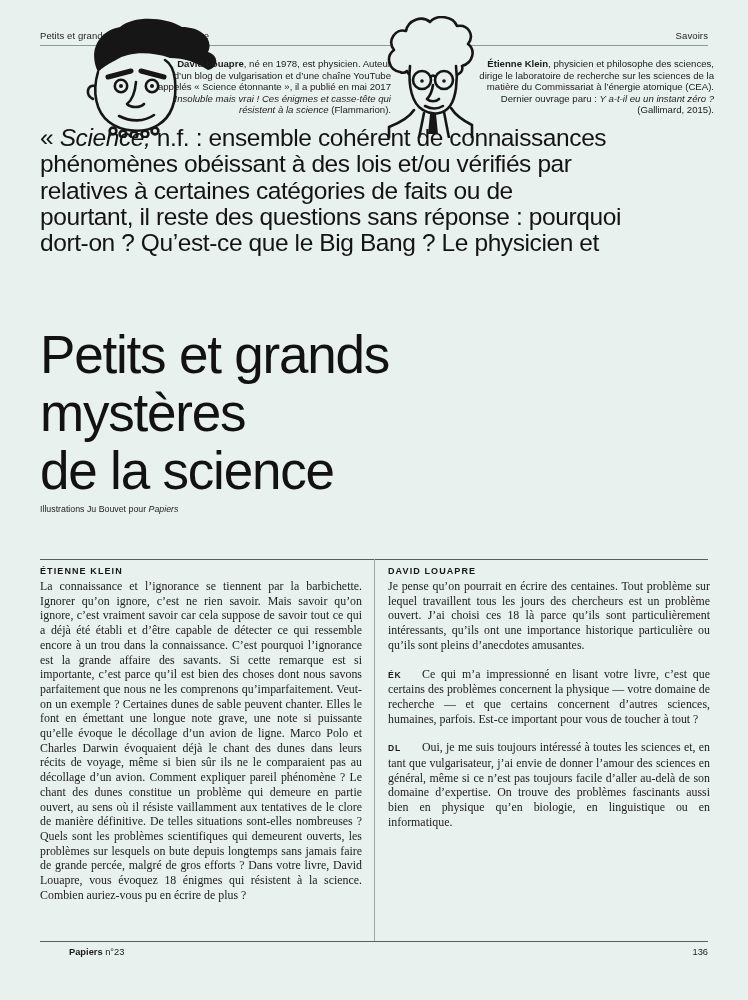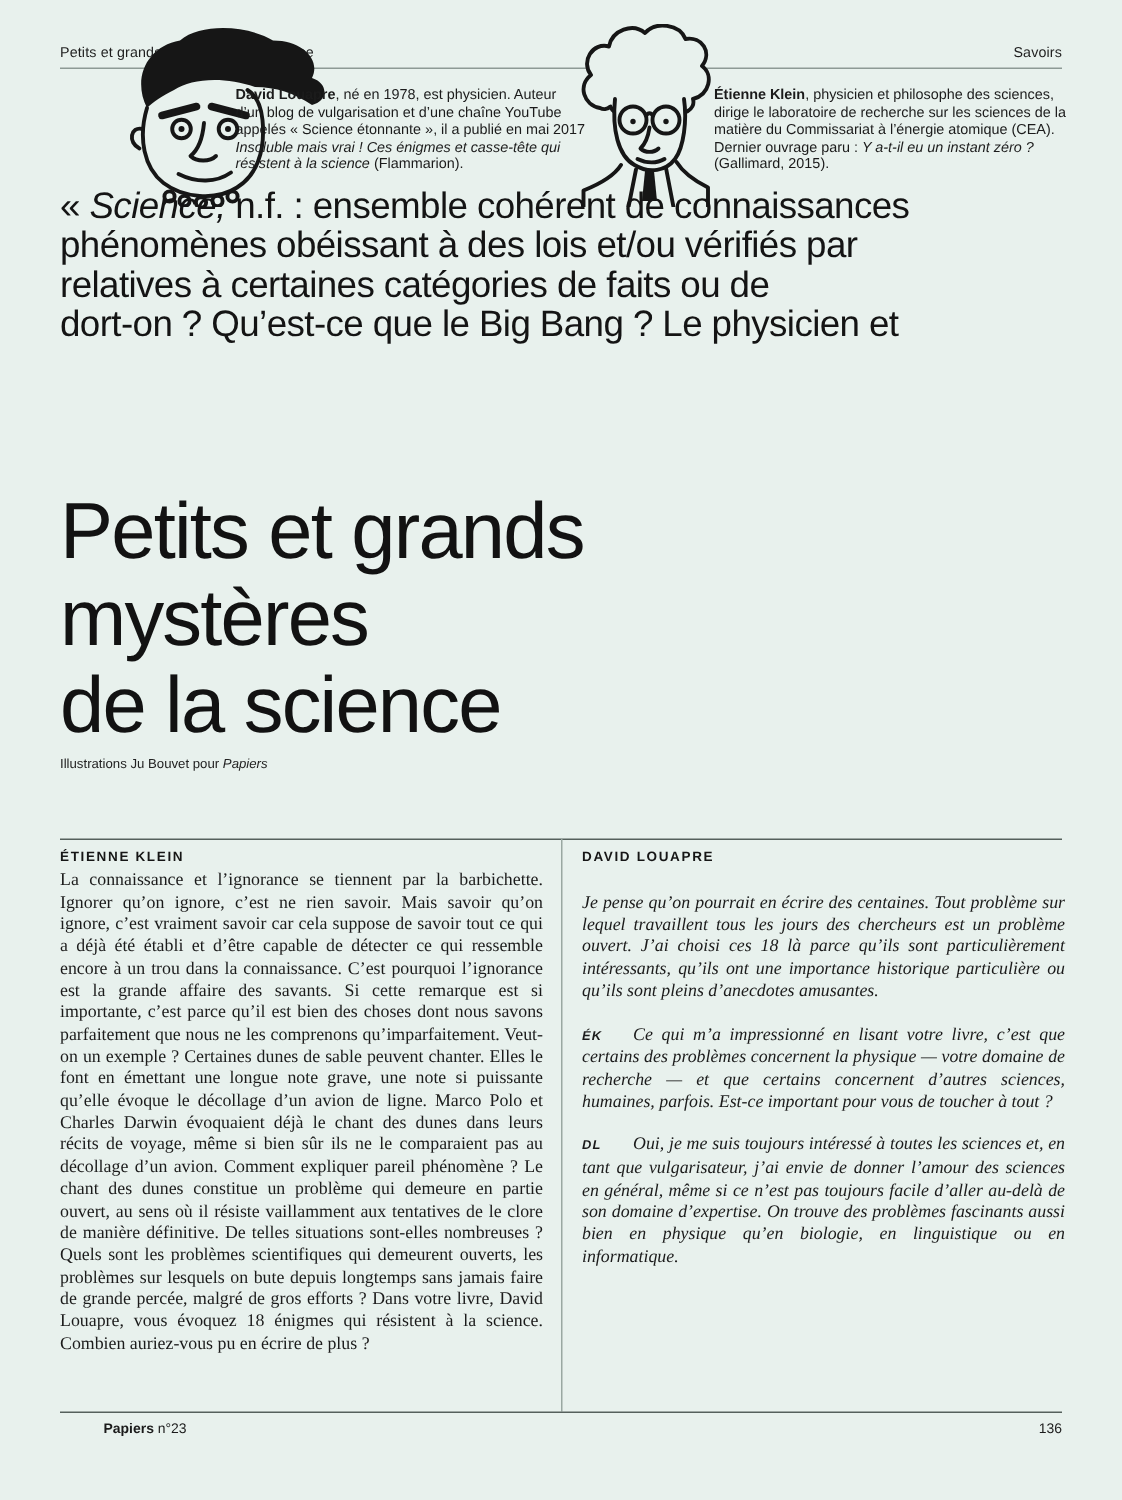--- a/index.html
+++ b/index.html
@@ -7,21 +7,21 @@
   .page{
     position:relative;width:748px;height:1000px;margin:0 auto;
     background:#e8f1ed;color:#161616;overflow:hidden;
   }
   .abs{position:absolute;}
   
   .runhead{font-size:9.5px;letter-spacing:.1px;color:#1e1e1e;}
   .rule{background:#8d9a95;height:1px;}
   .rule-dark{background:#55605c;height:1px;}
   
-  .bio{font-size:9.6px;line-height:11.5px;color:#1b1b1b;}
+  .bio{font-size:9.6px;line-height:11.5px;color:#1b1b1b;text-align:right;}
   .bio b{font-weight:bold;}
   .bio i{font-style:italic;}
   
   .intro{font-size:24.5px;line-height:26.3px;letter-spacing:-0.4px;color:#141414;}
   .intro .ln{white-space:nowrap;}
   .intro i{font-style:italic;}
   
   .title{font-size:53px;line-height:58px;letter-spacing:-1.2px;font-weight:400;color:#121212;}
   .credit{font-size:8.8px;color:#222;}
   .credit i{font-style:italic;}
@@ -90,20 +90,21 @@
     <b>David Louapre</b><span>, né en 1978, est physicien. Auteur d’un blog de vulgarisation et d’une chaîne YouTube appelés « Science étonnante », il a publié en mai 2017 </span><i>Insoluble mais vrai ! Ces énigmes et casse-tête qui résistent à la science</i><span> (Flammarion).</span>
   </div>
   <div class="abs bio" style="left:476px;top:58px;width:238px;">
     <b>Étienne Klein</b><span>, physicien et philosophe des sciences, dirige le laboratoire de recherche sur les sciences de la matière du Commissariat à l’énergie atomique (CEA). Dernier ouvrage paru : </span><i>Y a-t-il eu un instant zéro ?</i><span> (Gallimard, 2015).</span>
   </div>
 
   <div class="abs intro" style="left:40px;top:125px;width:680px;">
     <div class="ln"><span>« </span><i>Science,</i><span> n.f. : ensemble cohérent de connaissances</span></div>
     <div class="ln">phénomènes obéissant à des lois et/ou vérifiés par</div>
     <div class="ln">relatives à certaines catégories de faits ou de</div>
+    <div class="ln">pourtant, il reste des questions sans réponse : pourquoi</div>
     <div class="ln">dort-on ? Qu’est-ce que le Big Bang ? Le physicien et</div>
   </div>
 
   <div class="abs title" style="left:40px;top:326px;">
     <div>Petits et grands</div>
     <div>mystères</div>
     <div>de la science</div>
   </div>
   <div class="abs credit" style="left:40px;top:504px;">
     <span>Illustrations Ju Bouvet pour </span><i>Papiers</i>
@@ -114,21 +115,21 @@
 
   <div class="abs" style="left:40px;top:566px;width:322px;">
     <div class="colhead">Étienne Klein</div>
     <div class="serif" style="margin-top:3px;">
       <p>La connaissance et l’ignorance se tiennent par la barbichette. Ignorer qu’on ignore, c’est ne rien savoir. Mais savoir qu’on ignore, c’est vraiment savoir car cela suppose de savoir tout ce qui a déjà été établi et d’être capable de détecter ce qui ressemble encore à un trou dans la connaissance. C’est pourquoi l’ignorance est la grande affaire des savants. Si cette remarque est si importante, c’est parce qu’il est bien des choses dont nous savons parfaitement que nous ne les comprenons qu’imparfaitement. Veut-on un exemple ? Certaines dunes de sable peuvent chanter. Elles le font en émettant une longue note grave, une note si puissante qu’elle évoque le décollage d’un avion de ligne. Marco Polo et Charles Darwin évoquaient déjà le chant des dunes dans leurs récits de voyage, même si bien sûr ils ne le comparaient pas au décollage d’un avion. Comment expliquer pareil phénomène ? Le chant des dunes constitue un problème qui demeure en partie ouvert, au sens où il résiste vaillamment aux tentatives de le clore de manière définitive. De telles situations sont-elles nombreuses ? Quels sont les problèmes scientifiques qui demeurent ouverts, les problèmes sur lesquels on bute depuis longtemps sans jamais faire de grande percée, malgré de gros efforts ? Dans votre livre, David Louapre, vous évoquez 18 énigmes qui résistent à la science. Combien auriez-vous pu en écrire de plus ?</p>
     </div>
   </div>
 
   <div class="abs" style="left:388px;top:566px;width:322px;">
     <div class="colhead">David Louapre</div>
-    <div class="serif" style="margin-top:18px;font-style:italic;">
+    <div class="serif" style="margin-top:3px;">
       <p>Je pense qu’on pourrait en écrire des centaines. Tout problème sur lequel travaillent tous les jours des chercheurs est un problème ouvert. J’ai choisi ces 18 là parce qu’ils sont particulièrement intéressants, qu’ils ont une importance historique particulière ou qu’ils sont pleins d’anecdotes amusantes.</p>
       <p><span class="spk">ÉK</span><span>Ce qui m’a impressionné en lisant votre livre, c’est que certains des problèmes concernent la physique — votre domaine de recherche — et que certains concernent d’autres sciences, humaines, parfois. Est-ce important pour vous de toucher à tout ?</span></p>
       <p><span class="spk">DL</span><span>Oui, je me suis toujours intéressé à toutes les sciences et, en tant que vulgarisateur, j’ai envie de donner l’amour des sciences en général, même si ce n’est pas toujours facile d’aller au-delà de son domaine d’expertise. On trouve des problèmes fascinants aussi bien en physique qu’en biologie, en linguistique ou en informatique.</span></p>
     </div>
   </div>
 
   <div class="abs rule-dark" style="left:40px;top:941px;width:668px;"></div>
   <div class="abs foot" style="left:40px;top:947px;">
     <b>Papiers</b><span> n°23</span>
   </div>

